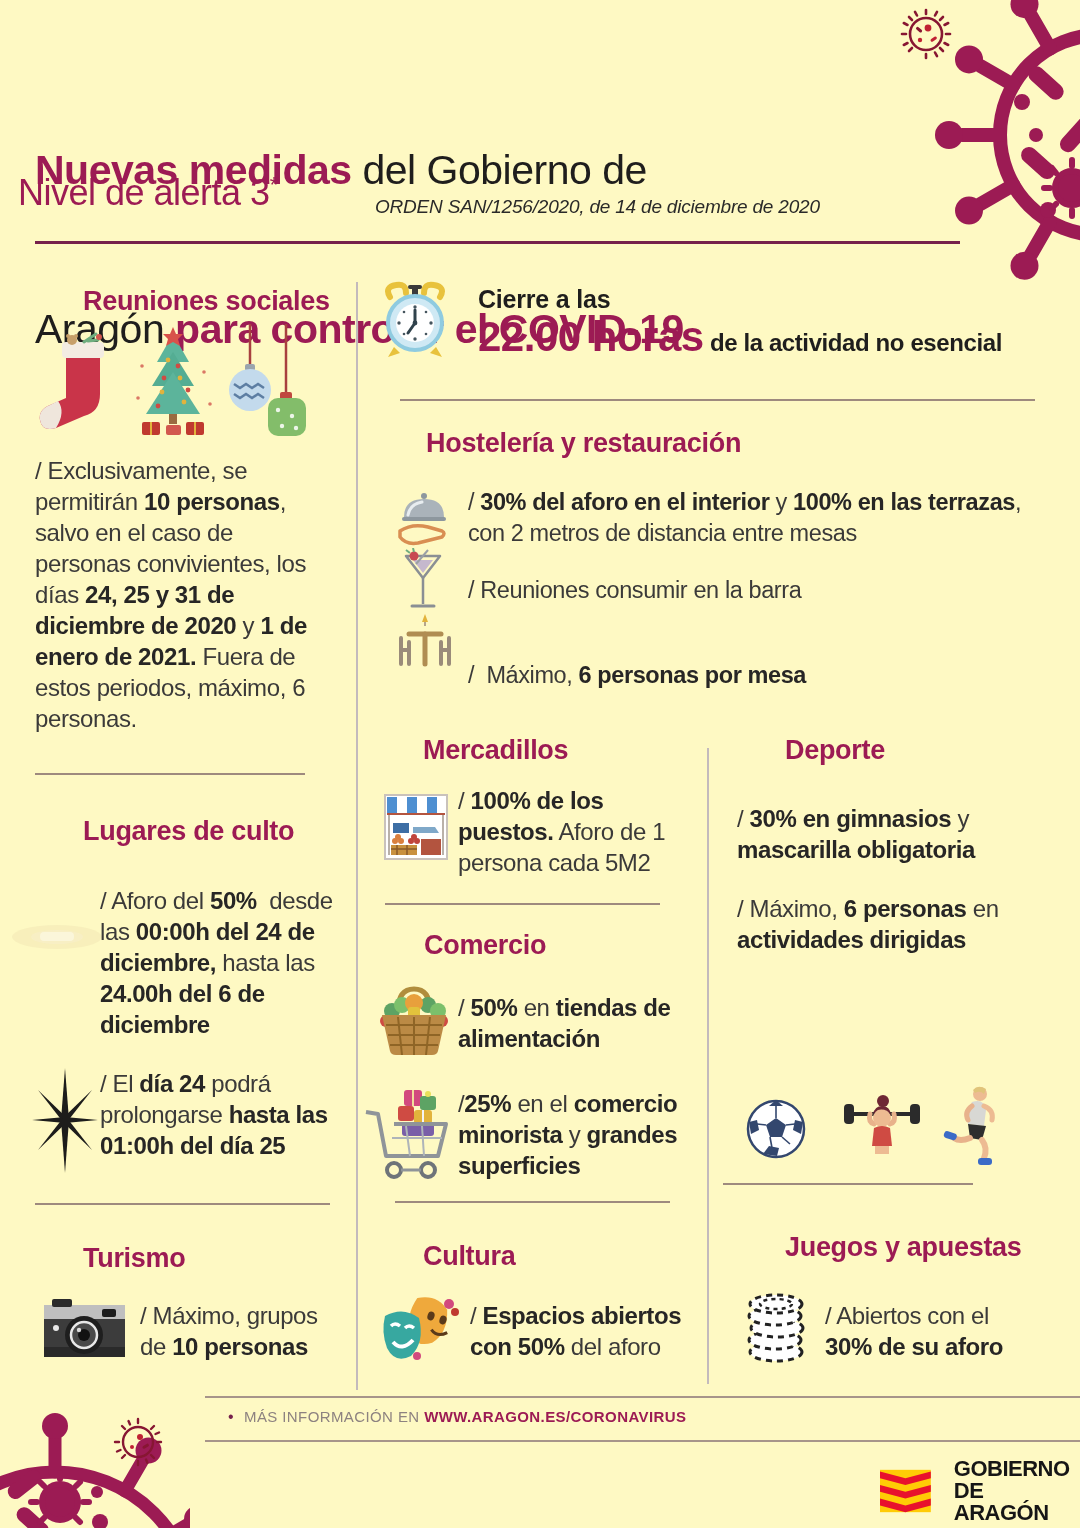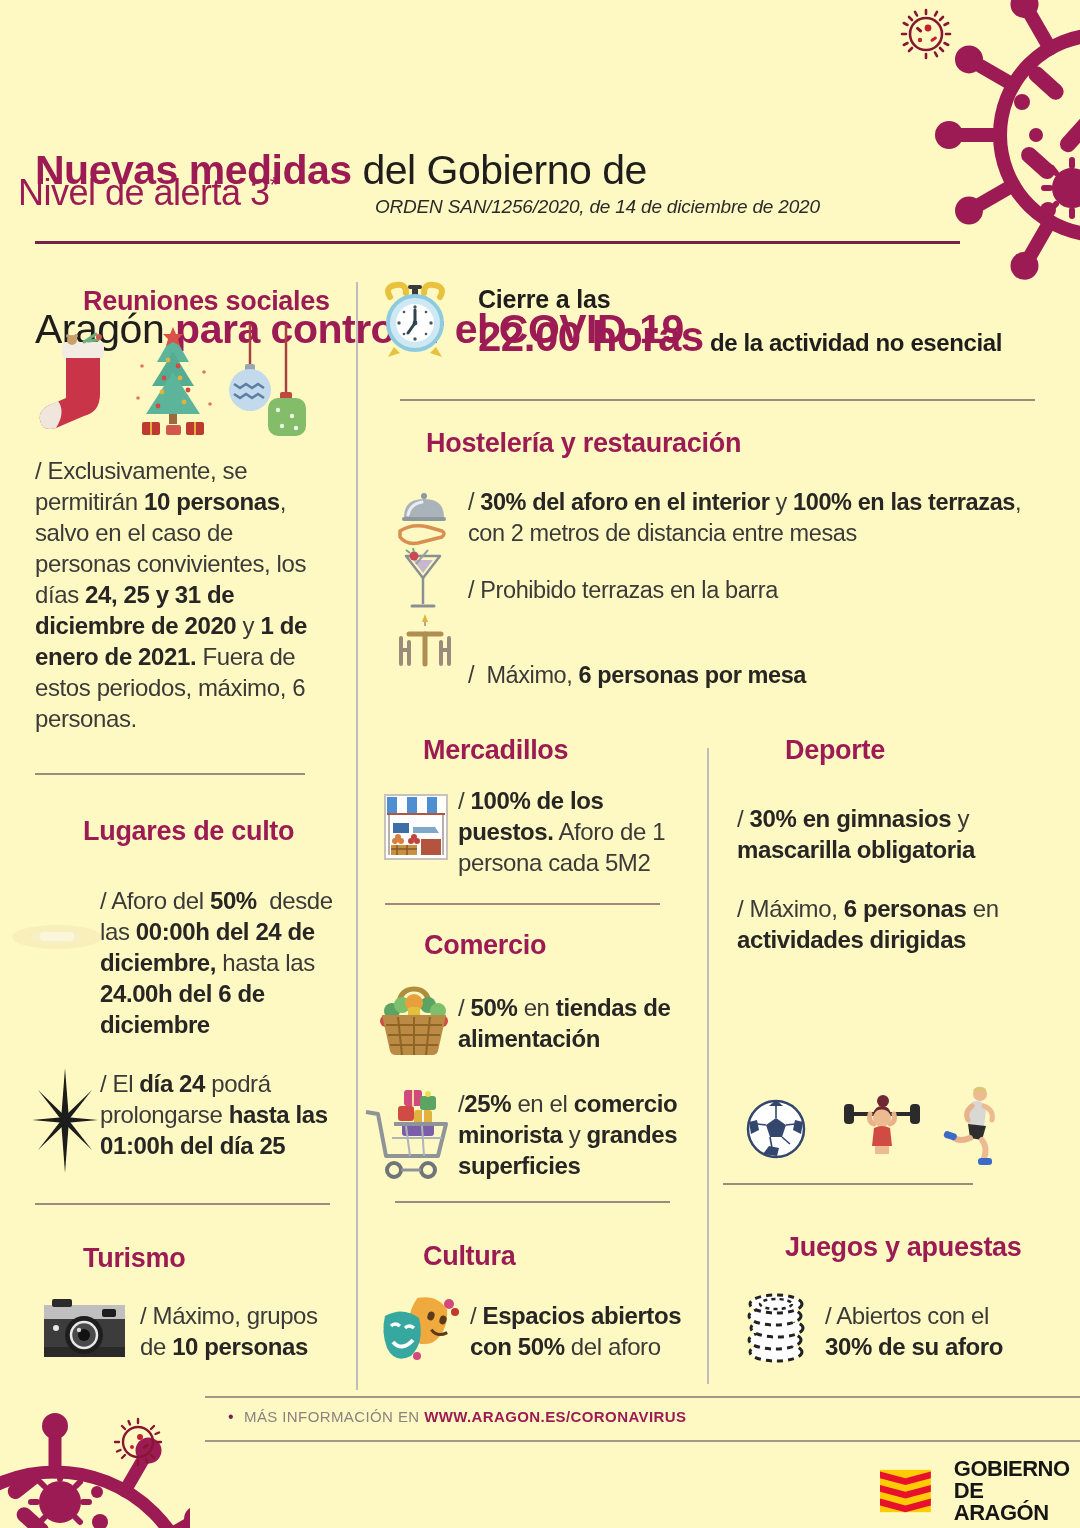--- a/index.html
+++ b/index.html
@@ -348,21 +348,21 @@
 
   <svg class="abs" style="left:402px;top:548px;width:42px;height:70px" viewBox="0 0 42 70">
     <polygon points="4,8 38,8 21,30" fill="none" stroke="#8a8f94" stroke-width="2.5" stroke-linejoin="round"></polygon>
     <polygon points="11,12 31,12 21,25" fill="#b7a8cf" opacity=".8"></polygon>
     <line x1="21" y1="30" x2="21" y2="56" stroke="#8a8f94" stroke-width="2.5"></line>
     <line x1="10" y1="58" x2="32" y2="58" stroke="#8a8f94" stroke-width="3" stroke-linecap="round"></line>
     <line x1="26" y1="2" x2="14" y2="16" stroke="#9aa0a5" stroke-width="2"></line>
     <circle cx="12" cy="8" r="4.5" fill="#c84a52"></circle>
     <path d="M8 5 L4 2 M12 4 L11 0" stroke="#6fae7f" stroke-width="2"></path>
   </svg>
-  <div class="abs body" style="left:468px;top:575px;width:560px;font-size:23.5px"><span>/ Prohibido terrazas en la barra</span></div>
+  <div class="abs body" style="left:468px;top:575px;width:560px;font-size:23.5px"><span>/ Reuniones consumir en la barra</span></div>
 
   <svg class="abs" style="left:395px;top:612px;width:60px;height:58px" viewBox="0 0 60 58">
     <polygon points="30,2 33,10 27,10" fill="#e2b33c"></polygon>
     <line x1="30" y1="10" x2="30" y2="14" stroke="#b5a58c" stroke-width="2"></line>
     <g stroke="#b08d52" stroke-width="5" stroke-linecap="round" fill="none">
       <line x1="14" y1="22" x2="46" y2="22"></line>
       <line x1="30" y1="22" x2="30" y2="52"></line>
     </g>
     <g stroke="#9a8b7a" stroke-width="4" stroke-linecap="round" fill="none">
       <path d="M6 26 L6 52 M6 38 L14 38 M14 30 L14 52"></path>

